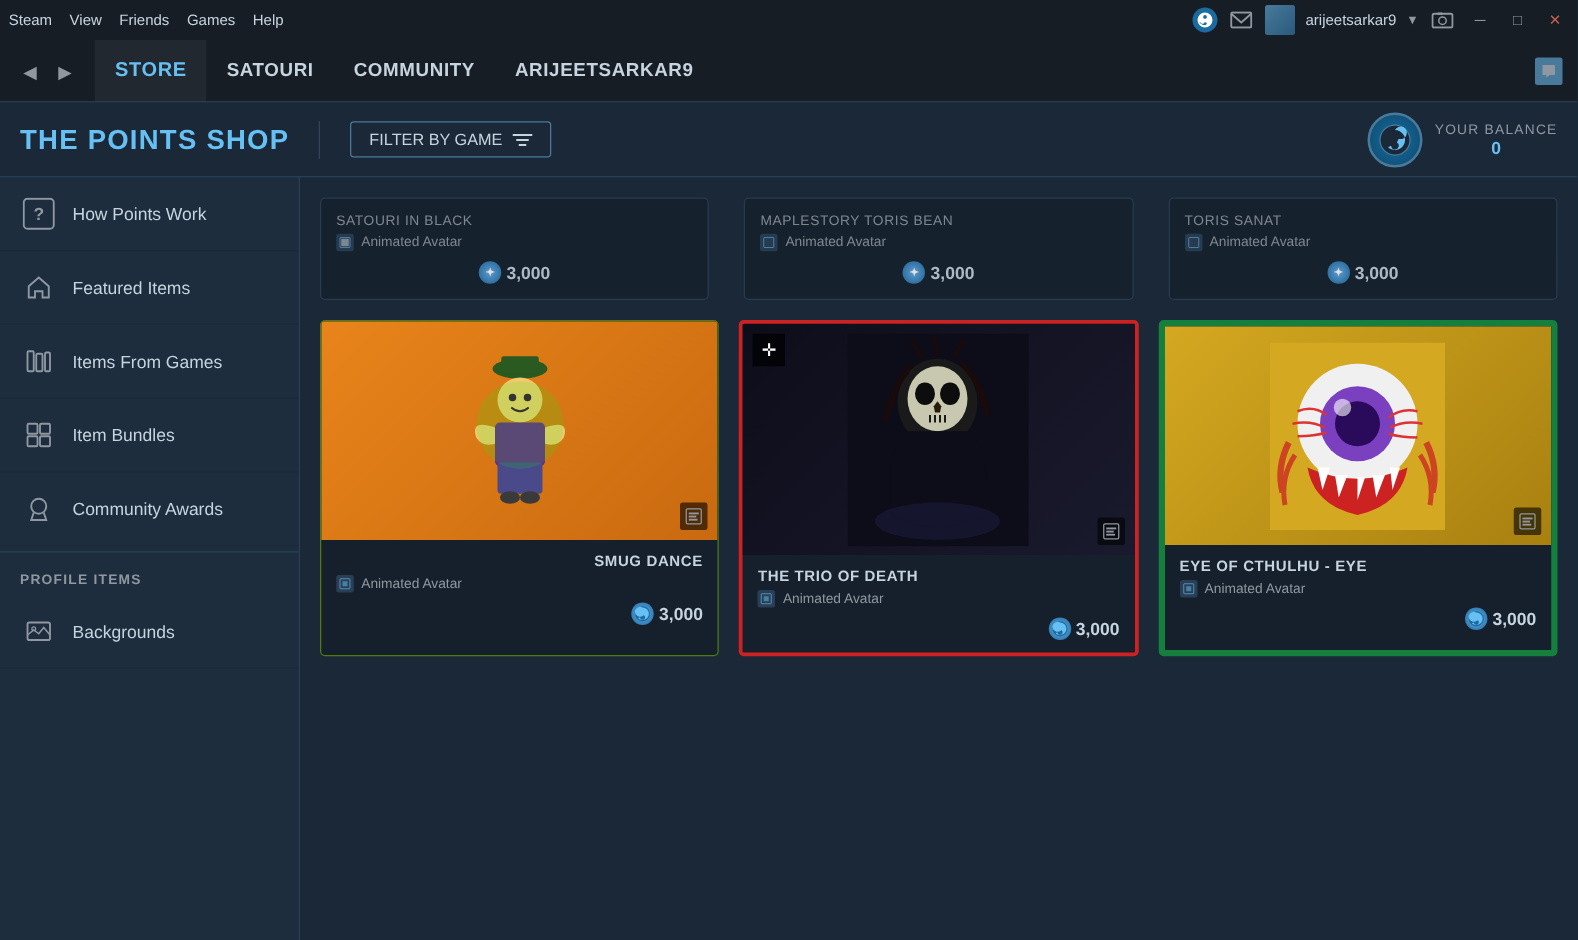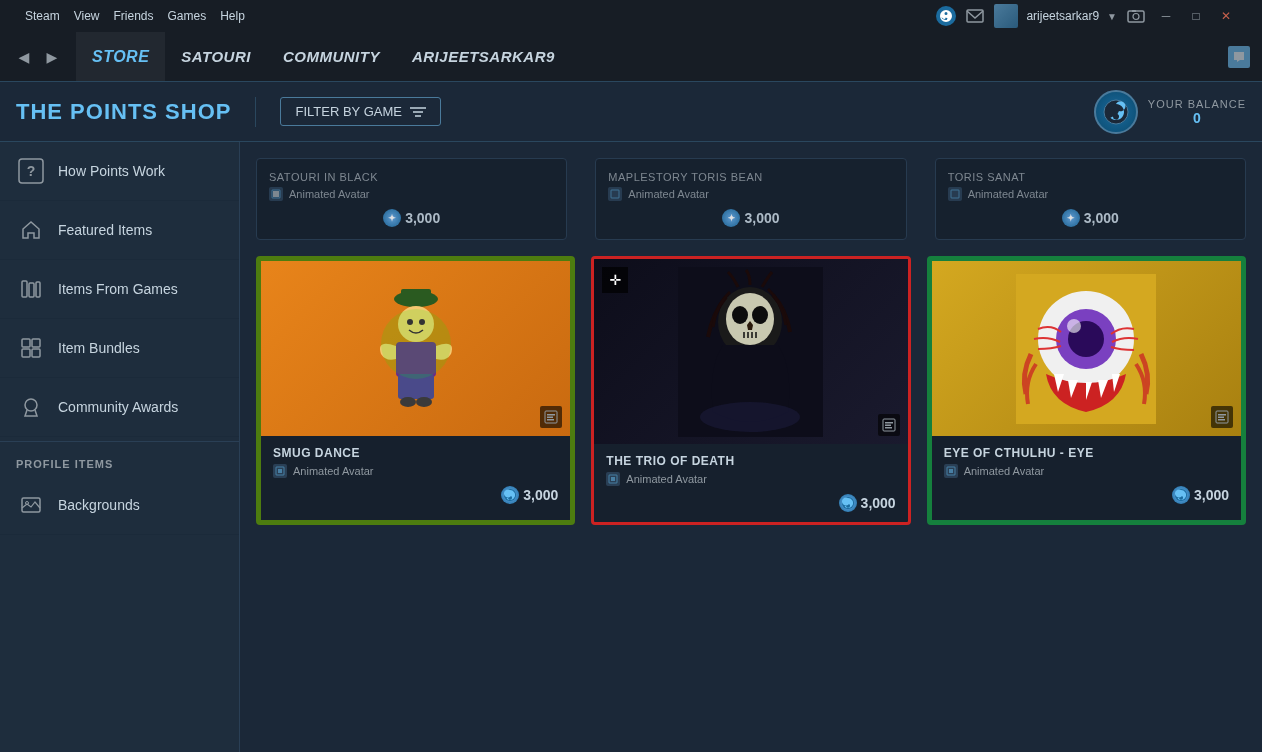--- a/index.html
+++ b/index.html
@@ -13,21 +13,21 @@
       position: relative;
     }
 
     
     .title-bar {
       height: 32px;
       background: #171d25;
       display: flex;
       align-items: center;
       justify-content: space-between;
-      padding: 0 25px;
+      padding: 0 7px;
       position: relative;
       z-index: 100;
     }
     .title-bar-left {
       display: flex;
       gap: 16px;
       align-items: center;
     }
     .title-bar-menu {
       display: flex;
@@ -122,21 +122,20 @@
     .nav-tab {
       padding: 0 16px;
       height: 100%;
       display: flex;
       align-items: center;
       font-size: 15px;
       font-weight: bold;
       color: #c6d4df;
       cursor: pointer;
       letter-spacing: 0.5px;
-      font-style: italic;
     }
     .nav-tab.active {
       color: #ffffff;
       background: rgba(255,255,255,0.05);
     }
     .nav-tab.store {
       color: #66c0f4;
       font-size: 16px;
     }
     .nav-tab.username {
@@ -640,21 +639,21 @@
         </div>
         <div class="top-card-price">
           <div class="steam-coin">✦</div>
           <span>3,000</span>
         </div>
       </div>
     </div>
 
     <div class="items-grid">
 
-      <div class="item-card" style="border: 5px solid #4d7c0f;">
+      <div class="item-card" style="border: 1px solid #4d7c0f; text-align: right;">
         <div class="item-card-image bg-orange" style="background: linear-gradient(135deg, #e8841a, #c96a10);">
 
           <svg width="120" height="150" viewBox="0 0 120 150">
 
             <ellipse cx="60" cy="25" rx="22" ry="8" fill="#2a5a20"></ellipse>
             <rect x="45" y="15" width="30" height="14" rx="2" fill="#2a5a20"></rect>
 
             <circle cx="60" cy="50" r="18" fill="#f5c870"></circle>
 
             <rect x="40" y="68" width="40" height="35" rx="4" fill="#6a2a8a"></rect>

